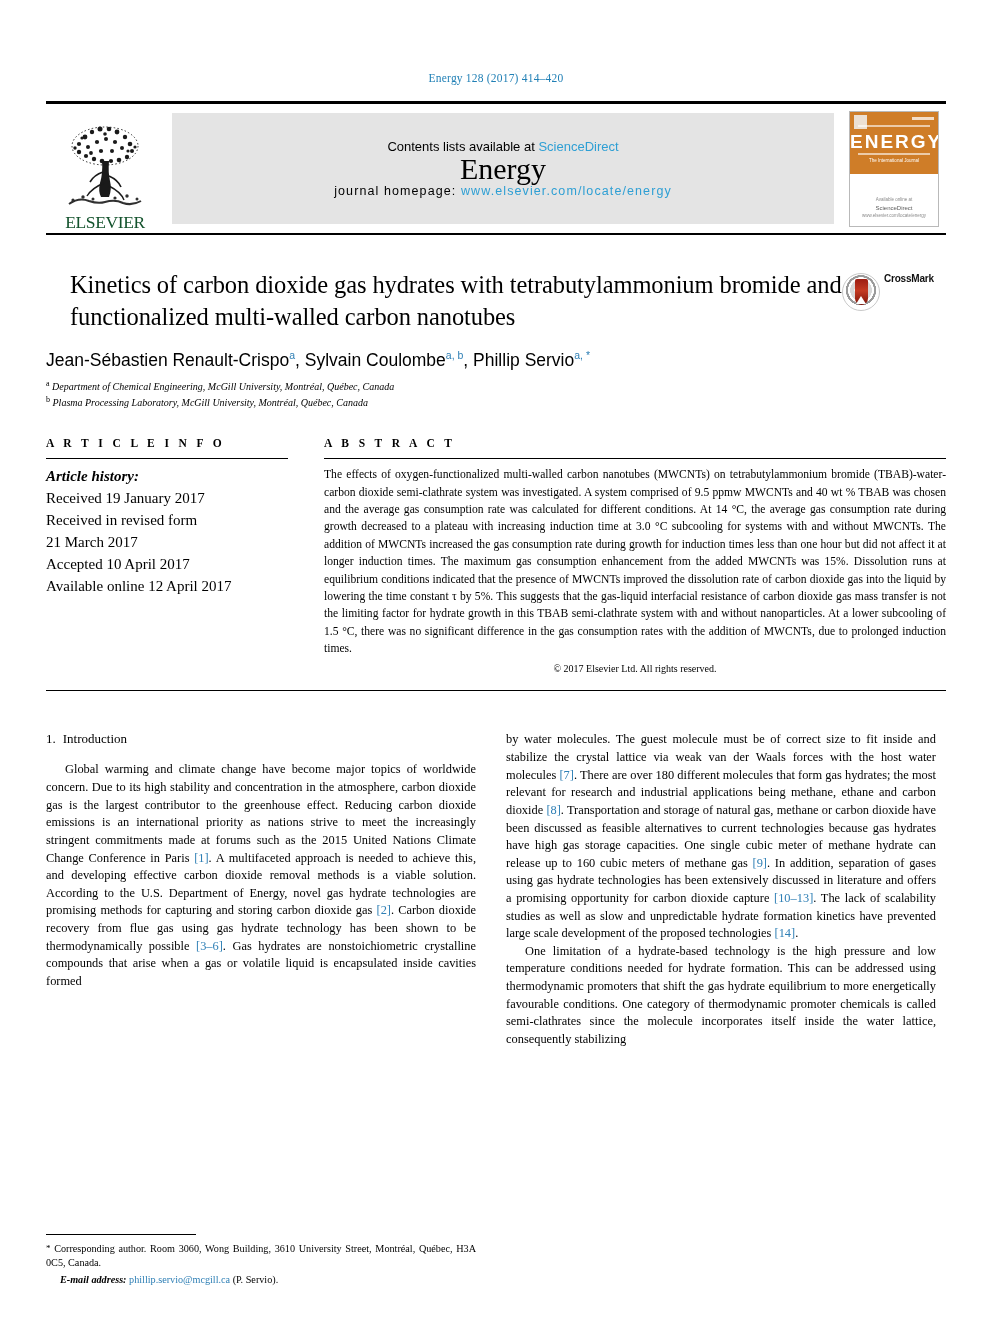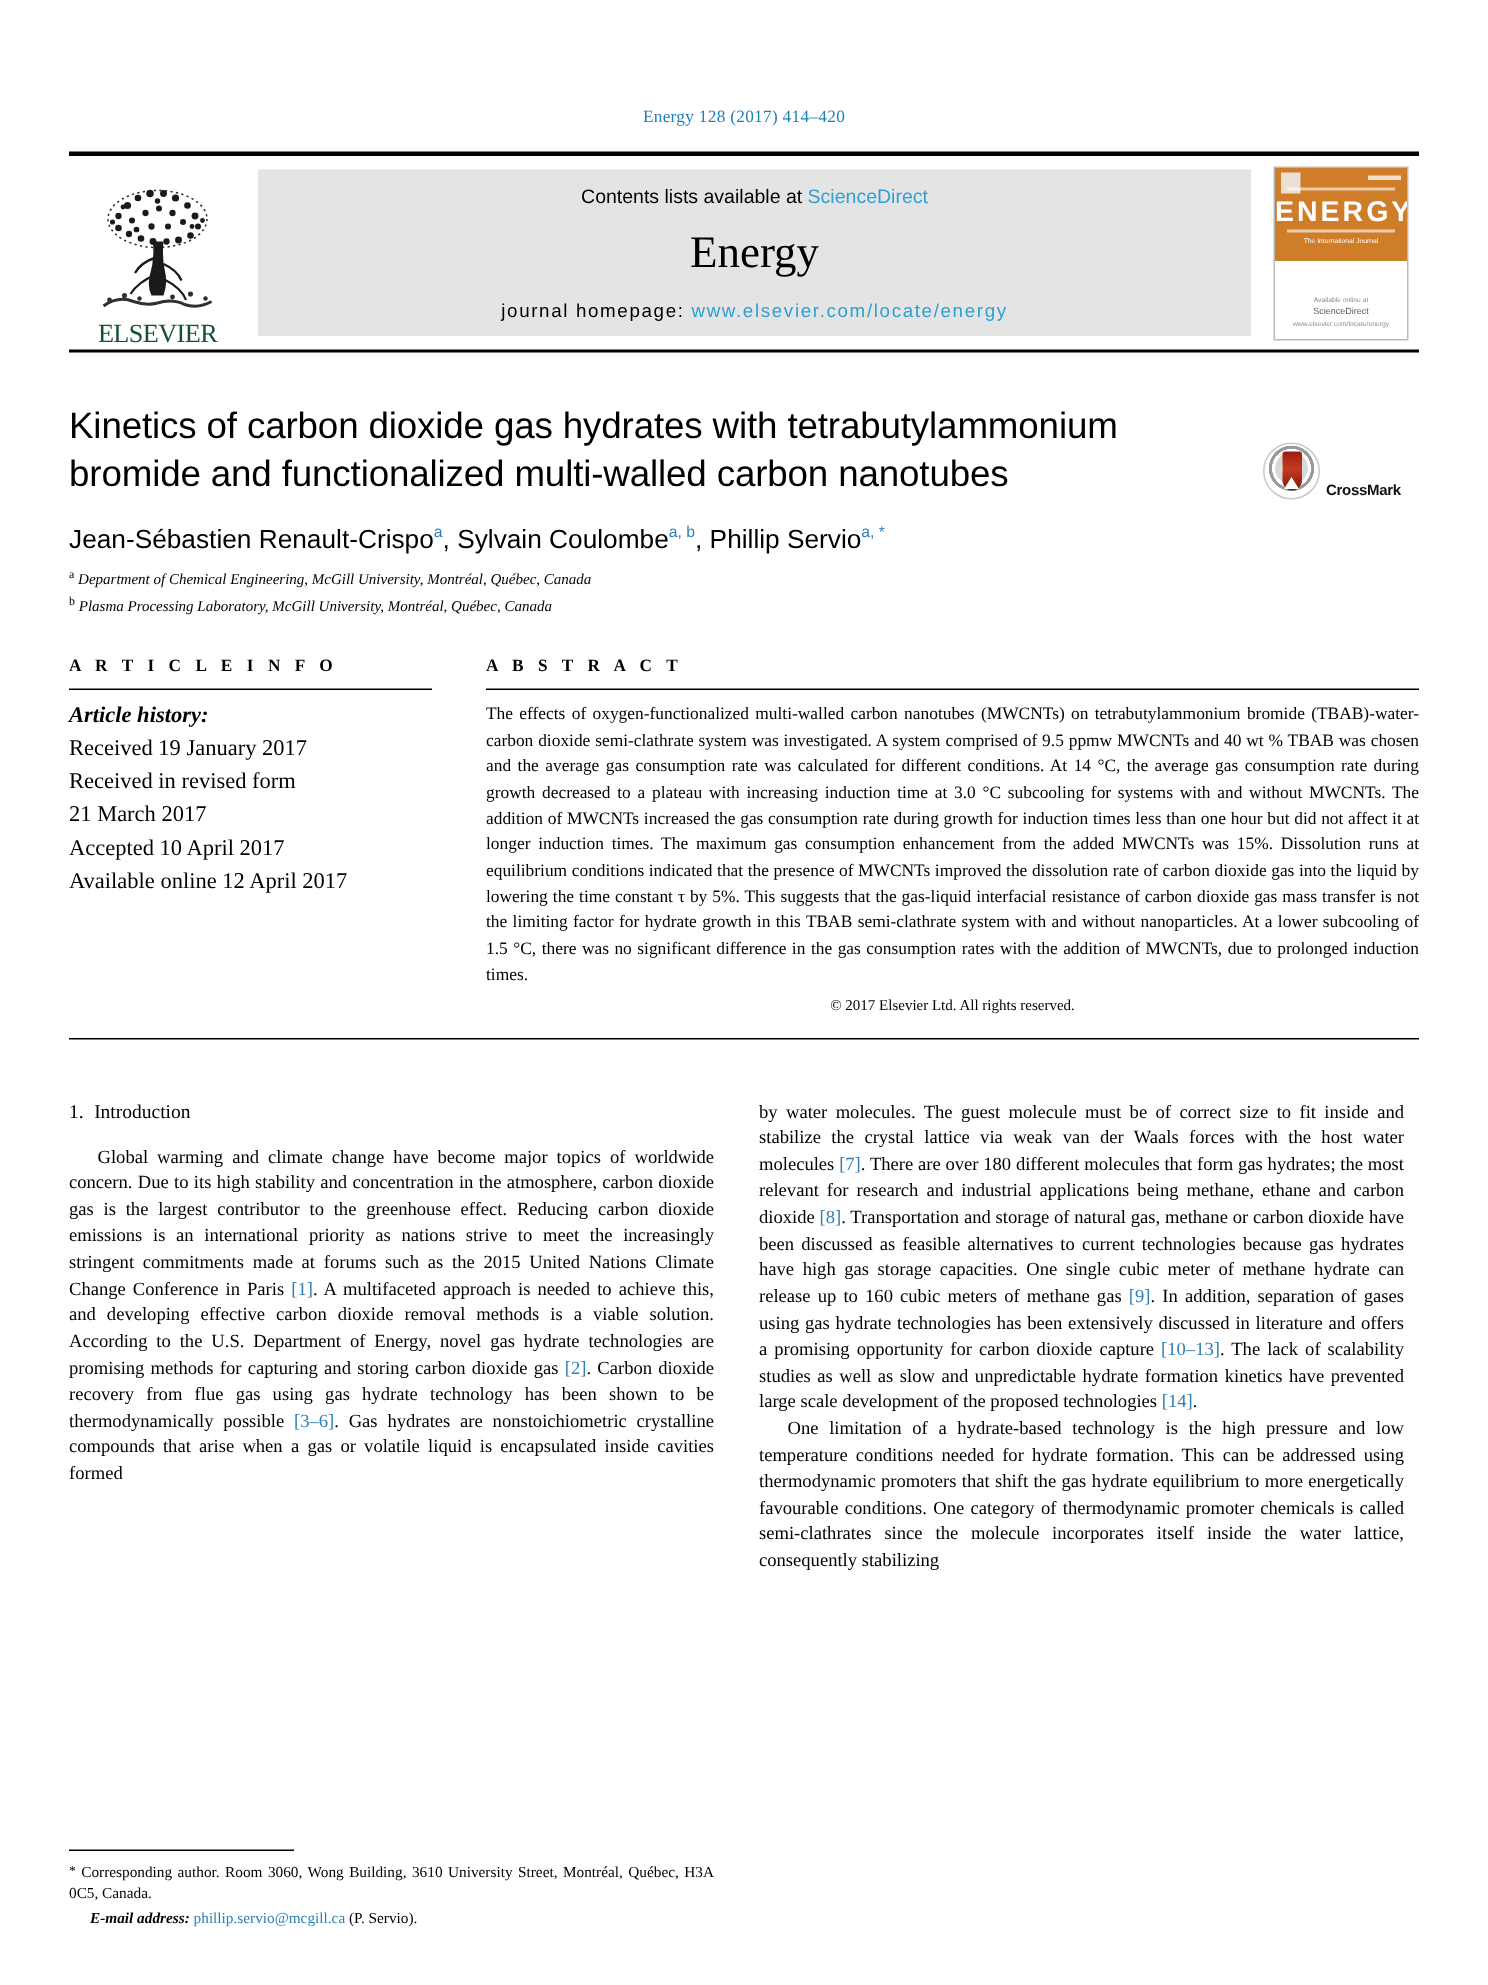--- a/index.html
+++ b/index.html
@@ -52,21 +52,21 @@
     font-weight: 400;
     line-height: 1;
     margin-top: -2px;
   }
   .masthead-center {
     flex: 1 1 auto;
     background: #e4e4e4;
     margin: 9px 8px 9px 8px;
     display: flex;
     flex-direction: column;
-    justify-content: space-between;
+    justify-content: center;
     align-items: center;
     padding: 10px 0 10px 0;
   }
   .contents-line { font-size: 13px; font-family: "Liberation Sans", sans-serif; }
   .contents-line .sd { color: #2e9fd4; }
   .journal-name {
     font-family: "Liberation Serif", serif;
     font-size: 30px;
     line-height: 1;
   }
@@ -126,31 +126,32 @@
     position: absolute; left: 0; right: 0; bottom: 6px;
     text-align: center; font-size: 4.5px; color: #8a8a8a;
     font-family: "Liberation Sans", sans-serif;
     line-height: 1.5;
   }
   .cover-sd-logo { color: #5b5b5b; font-size: 6px; }
 
   
   .title-block { margin-top: 34px; position: relative; }
   .article-title {
-    font-family: Liberation Sans, sans-serif;
+    font-family: Liberation Serif, serif;
     font-size: 24.5px;
     line-height: 1.30;
     font-weight: 400;
     max-width: 780px;
     letter-spacing: -0.1px;
+    margin-left: 24px;
   }
   .crossmark {
-    position: absolute; right: 0; top: 18px;
+    position: absolute; right: 0; top: 4px;
     width: 104px; height: 46px;
-    display: flex; align-items: flex-end; gap: 4px;
+    display: flex; align-items: flex-start; gap: 4px;
   }
   .crossmark-badge {
     width: 38px; height: 38px; border-radius: 50%;
     background: radial-gradient(circle at 50% 45%, #ffffff 0 24%, #d8d8d8 25% 40%, #ffffff 41% 48%, #9a9a9a 49% 56%, #ffffff 57% 100%);
     border: 1px solid #c9c9c9;
     position: relative;
     display:flex; align-items:center; justify-content:center;
   }
   .crossmark-inner {
     width: 13px; height: 26px;

